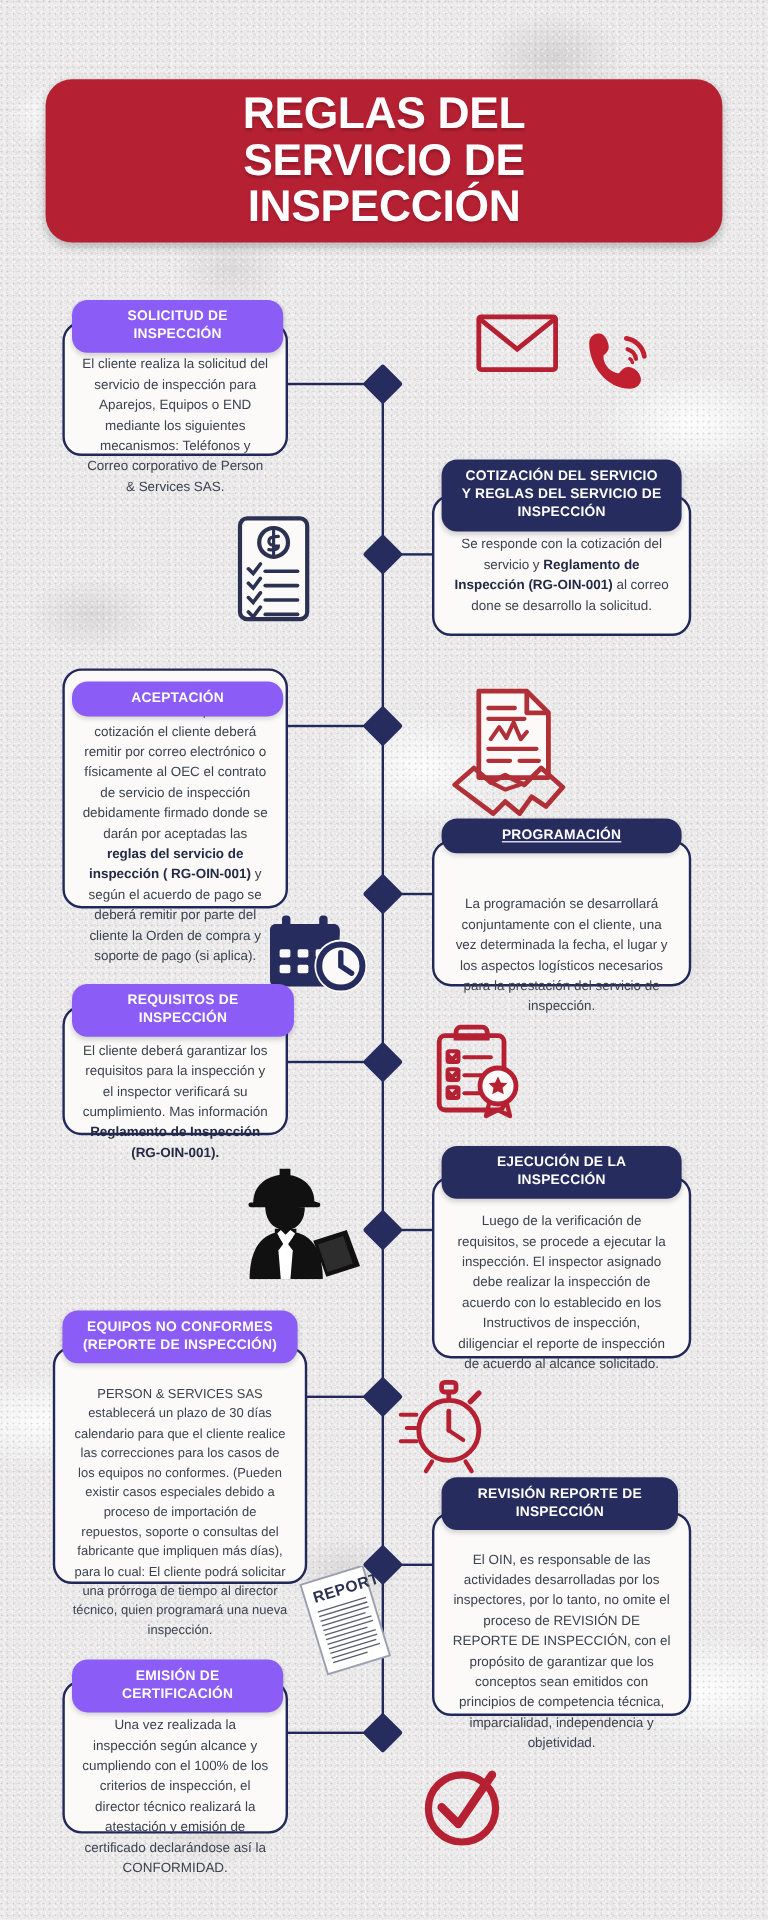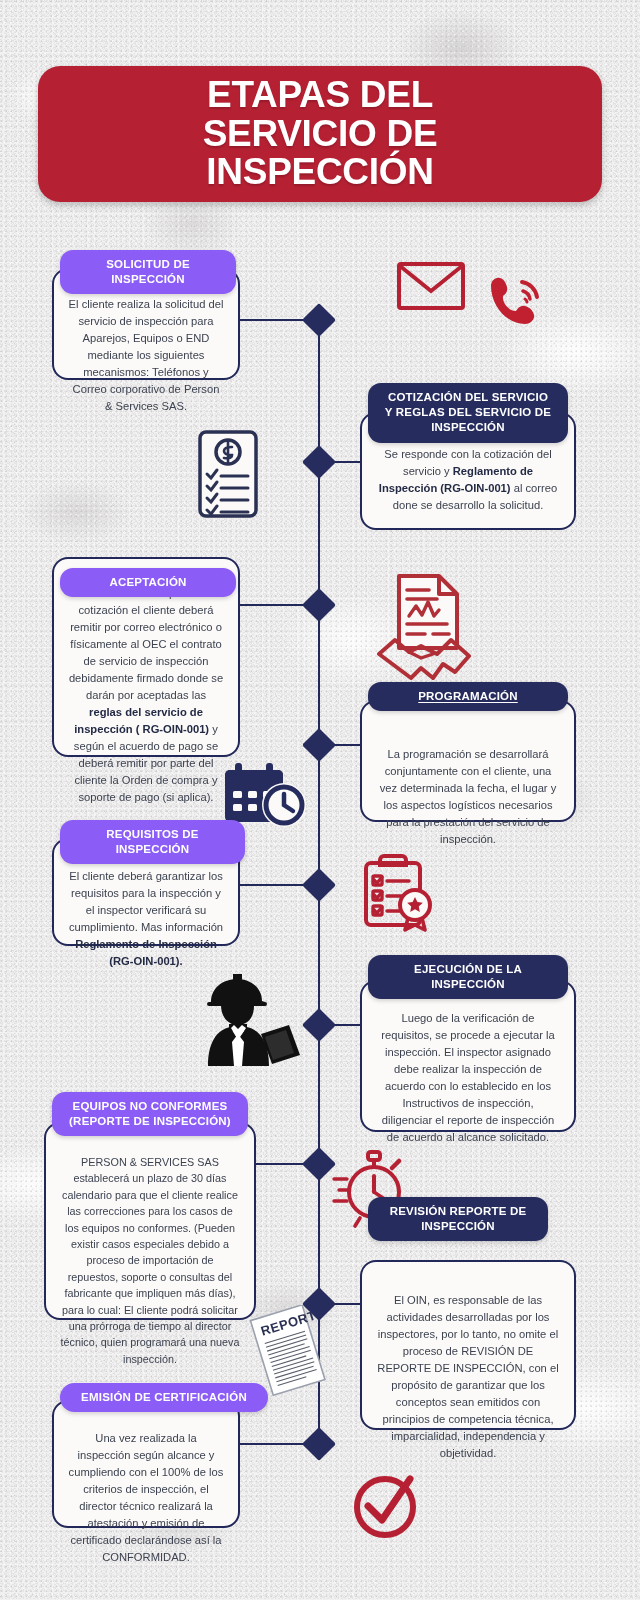--- a/index.html
+++ b/index.html
@@ -141,21 +141,21 @@
 </head>
 <body>
 
 <div id="bg"></div>
 <div id="bg-noise"></div>
 
 <div id="page">
 
   <div class="title-banner">
     <div class="title-text">
-      <span>ETAPAS DEL</span>
+      <span>REGLAS DEL</span>
       <span>SERVICIO DE</span>
       <span>INSPECCIÓN</span>
     </div>
   </div>
 
   <div class="spine"></div>
 
   <div class="diamond" style="left:307px; top:308px;"></div>
   <div class="diamond" style="left:307px; top:450px;"></div>
   <div class="diamond" style="left:307px; top:593px;"></div>
@@ -347,20 +347,20 @@
   <div class="card-header hdr-navy" style="left:368px; top:955px; width:200px;">EJECUCIÓN DE LA INSPECCIÓN</div>
 
   <div class="card" style="left:44px; top:1122px; width:212px; height:198px;">
     <div class="card-body" style="padding-top:30px; font-size:10.8px;">PERSON &amp; SERVICES SAS establecerá un plazo de 30 días calendario para que el cliente realice las correcciones para los casos de los equipos no conformes. (Pueden existir casos especiales debido a proceso de importación de repuestos, soporte o consultas del fabricante que impliquen más días), para lo cual: El cliente podrá solicitar una prórroga de tiempo al director técnico, quien programará una nueva inspección.</div>
   </div>
   <div class="card-header hdr-red" style="left:52px; top:1092px; width:196px;">EQUIPOS NO CONFORMES (REPORTE DE INSPECCIÓN)</div>
 
   <div class="card" style="left:360px; top:1260px; width:216px; height:170px;">
     <div class="card-body" style="padding-top:30px;">El OIN, es responsable de las actividades desarrolladas por los inspectores, por lo tanto, no omite el proceso de REVISIÓN DE REPORTE DE INSPECCIÓN, con el propósito de garantizar que los conceptos sean emitidos con principios de competencia técnica, imparcialidad, independencia y objetividad.</div>
   </div>
-  <div class="card-header hdr-navy" style="left:368px; top:1197px; width:180px;">REVISIÓN REPORTE DE INSPECCIÓN</div>
+  <div class="card-header hdr-navy" style="left:368px; top:1231px; width:197px;">REVISIÓN REPORTE DE INSPECCIÓN</div>
 
   <div class="card" style="left:52px; top:1400px; width:188px; height:128px;">
     <div class="card-body" style="padding-top:28px;">Una vez realizada la inspección según alcance y cumpliendo con el 100% de los criterios de inspección, el director técnico realizará la atestación y emisión de certificado declarándose así la CONFORMIDAD.</div>
   </div>
-  <div class="card-header hdr-red" style="left:60px; top:1383px; width:208px;border-radius:17px;">EMISIÓN DE CERTIFICACIÓN</div>
+  <div class="card-header hdr-red" style="left:60px; top:1383px; width:176px;">EMISIÓN DE CERTIFICACIÓN</div>
 
 </div>
 
 </body></html>

